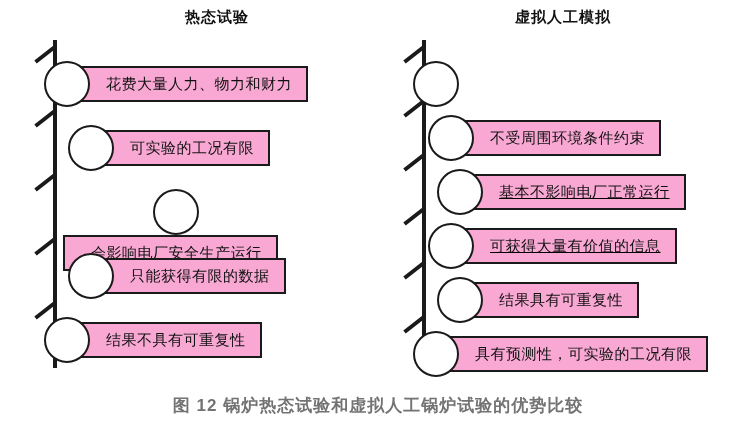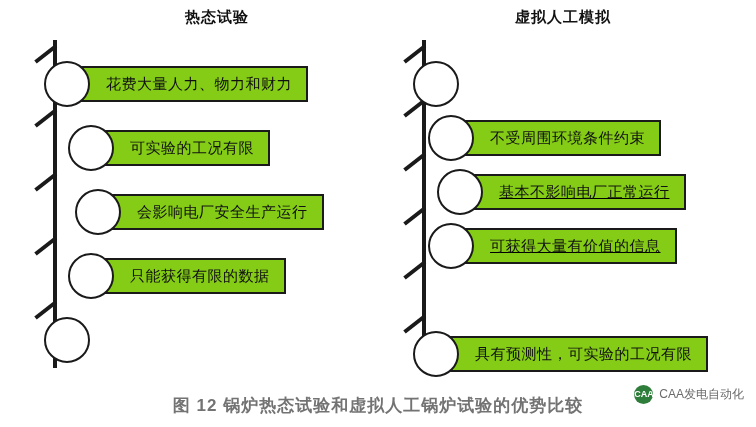--- a/index.html
+++ b/index.html
@@ -64,21 +64,21 @@
     flex: 0 0 auto;
     position: relative;
     z-index: 3;
   }
   .label {
     margin-left: -12px;
     height: 36px;
     display: flex;
     align-items: center;
     border: 2px solid #1a1a1a;
-    background: #84cc16;
+    background: #f9a8d4;
     box-sizing: border-box;
     padding: 0 14px 0 26px;
     font-size: 15px;
     color: #111111;
     white-space: nowrap;
     letter-spacing: 0.5px;
     position: relative;
     z-index: 2;
   }
 
@@ -145,52 +145,53 @@
   <div class="stub" style="left:399px; top:314px;"></div>
 
   <div class="node" style="left:44px; top:61px;">
     <span class="bullet"></span>
     <span class="label">花费大量人力、物力和财力</span>
   </div>
   <div class="node" style="left:68px; top:125px;">
     <span class="bullet"></span>
     <span class="label">可实验的工况有限</span>
   </div>
-  <div class="node" style="left:75px; top:189px;">
+  <div class="node" style="left:75px; top:189px;flex-direction:column;">
     <span class="bullet"></span>
     <span class="label">会影响电厂安全生产运行</span>
   </div>
   <div class="node" style="left:68px; top:253px;">
     <span class="bullet"></span>
     <span class="label">只能获得有限的数据</span>
   </div>
   <div class="node" style="left:44px; top:317px;">
     <span class="bullet"></span>
+    <span class="label">结果不具有可重复性</span>
   </div>
 
   <div class="node" style="left:413px; top:61px;">
     <span class="bullet"></span>
   </div>
   <div class="node" style="left:428px; top:115px;">
     <span class="bullet"></span>
     <span class="label">不受周围环境条件约束</span>
   </div>
   <div class="node" style="left:437px; top:169px;text-decoration:underline;">
     <span class="bullet"></span>
     <span class="label">基本不影响电厂正常运行</span>
   </div>
   <div class="node" style="left:428px; top:223px;text-decoration:underline;">
     <span class="bullet"></span>
     <span class="label">可获得大量有价值的信息</span>
   </div>
+  <div class="node" style="left:437px; top:277px;">
+    <span class="bullet"></span>
+    <span class="label">结果具有可重复性</span>
+  </div>
   <div class="node" style="left:413px; top:331px;">
     <span class="bullet"></span>
     <span class="label">具有预测性，可实验的工况有限</span>
   </div>
 
   <div class="caption">图 12    锅炉热态试验和虚拟人工锅炉试验的优势比较</div>
 
-  <div class="watermark">
-    <span class="wm-logo">CAA</span>
-    <span class="wm-text">CAA发电自动化</span>
-  </div>
 
 </div>
 
 </body></html>

